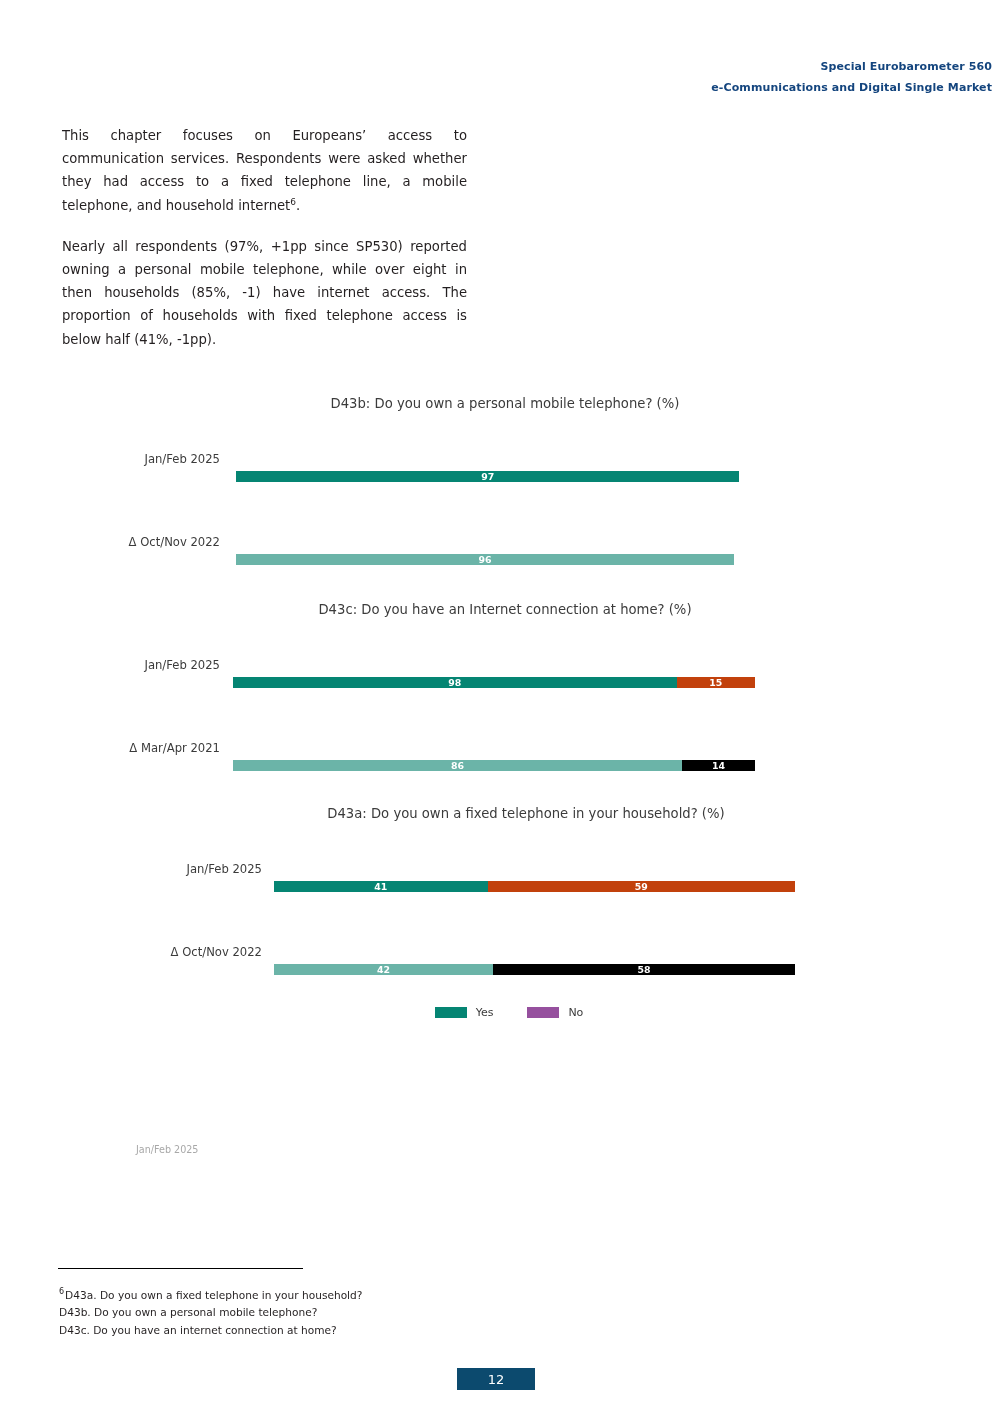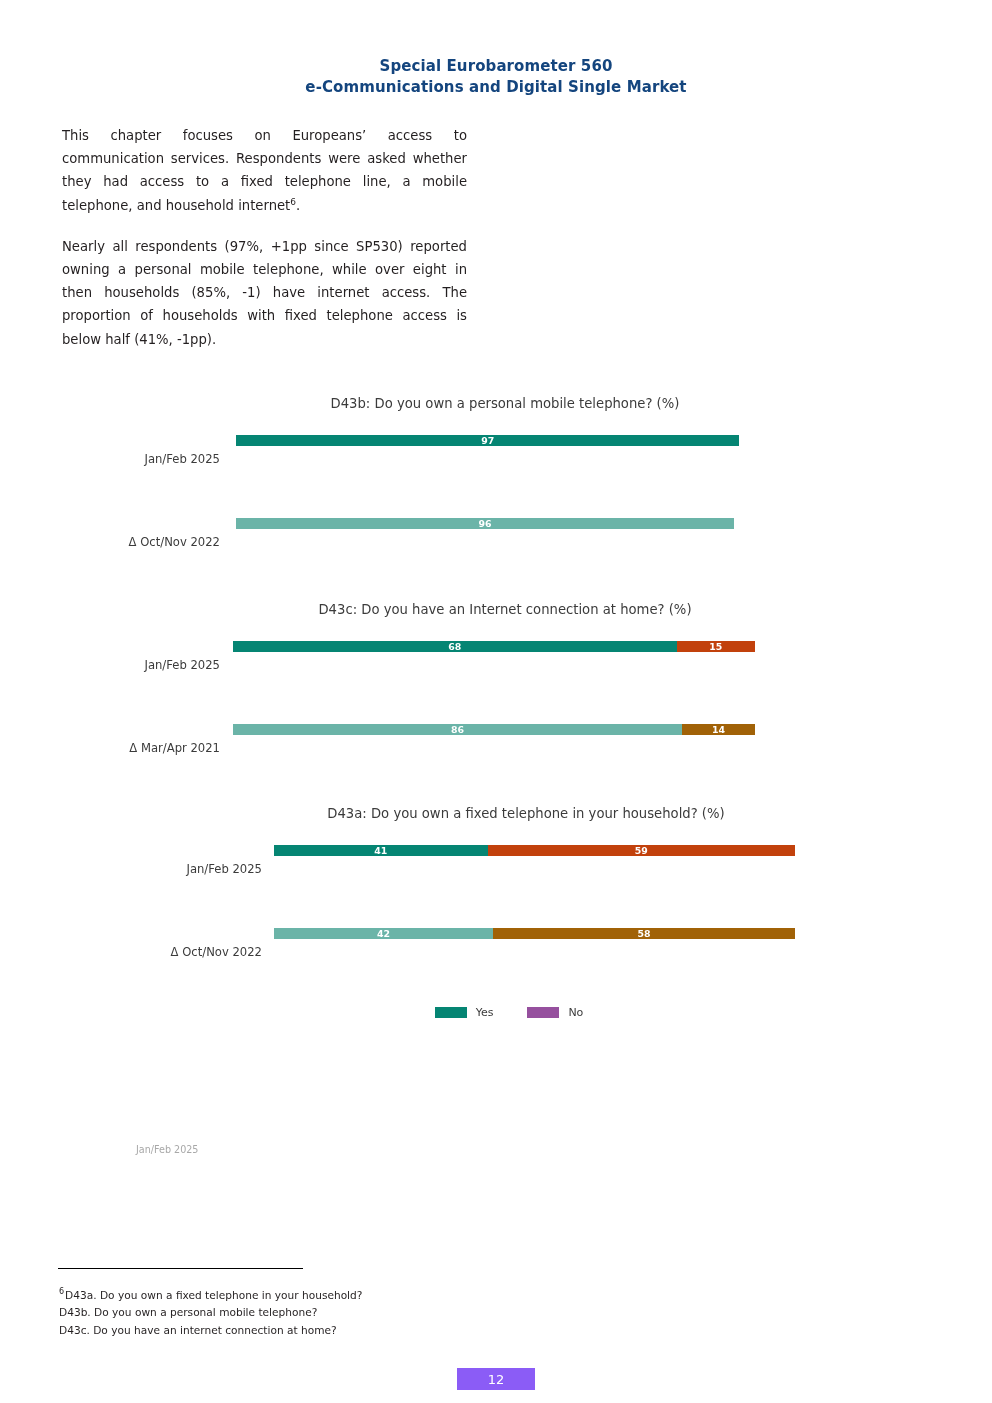--- a/index.html
+++ b/index.html
@@ -11,25 +11,25 @@
     height: 1403px;
     background: #ffffff;
     font-family: "DejaVu Sans", sans-serif;
     color: #1a1a1a;
     position: relative;
     overflow: hidden;
   }
 
   
   .doc-header {
-    text-align: center;
+    text-align: right;
     padding-top: 56px;
     color: #14457e;
     font-weight: bold;
-    font-size: 15px;
+    font-size: 11px;
     line-height: 21px;
     letter-spacing: 0.1px;
   }
   .doc-header div { margin: 0; }
 
   
   .body-text {
     position: absolute;
     left: 58px;
     top: 124px;
@@ -75,35 +75,35 @@
     text-align: right;
     padding-right: 12px;
     box-sizing: border-box;
     font-size: 11.6px;
     color: #3b3b3b;
     white-space: nowrap;
   }
   .bar-track {
     display: flex;
     height: 47px;
-    align-items: flex-start;
+    align-items: flex-end;
   }
   .seg {
     display: flex;
     align-items: center;
     justify-content: center;
     color: #ffffff;
     font-size: 9.4px;
     font-weight: bold;
     overflow: hidden;
   }
   .seg.yes-cur { background: #058573; }
   .seg.no-cur  { background: #c2410c; }
   .seg.yes-prev { background: #6BB4A8; }
-  .seg.no-prev  { background: #a16207; }
+  .seg.no-prev  { background: #000000; }
 
   
   .legend {
     display: flex;
     justify-content: center;
     align-items: center;
     gap: 34px;
     margin-top: 22px;
     padding-left: 26px;
   }
@@ -162,21 +162,21 @@
   
   .page-footer {
     position: absolute;
     left: 0;
     top: 1368px;
     width: 992px;
     display: flex;
     justify-content: center;
   }
   .page-number {
-    background: #8b5cf6;
+    background: #0c4a6e;
     color: #ffffff;
     font-size: 13px;
     width: 78px;
     height: 22px;
     display: flex;
     align-items: center;
     justify-content: center;
   }
 </style>
 </head>
@@ -213,21 +213,21 @@
       </div>
     </div>
   </div>
 
   <div class="chart-block" style="margin-top:28px;">
     <p class="chart-title">D43c: Do you have an Internet connection at home? (%)</p>
     <div class="rows">
       <div class="bar-row">
         <div class="row-label">Jan/Feb 2025</div>
         <div class="bar-track" style="width: 522px; margin-left: 1px;">
-          <div class="seg yes-cur" style="width: 85%;">68</div>
+          <div class="seg yes-cur" style="width: 85%;">98</div>
           <div class="seg no-cur" style="width: 15%;">15</div>
         </div>
       </div>
       <div class="bar-row">
         <div class="row-label">Δ Mar/Apr 2021</div>
         <div class="bar-track" style="width: 522px; margin-left: 1px;">
           <div class="seg yes-prev" style="width: 86%;">86</div>
           <div class="seg no-prev" style="width: 14%;">14</div>
         </div>
       </div>

